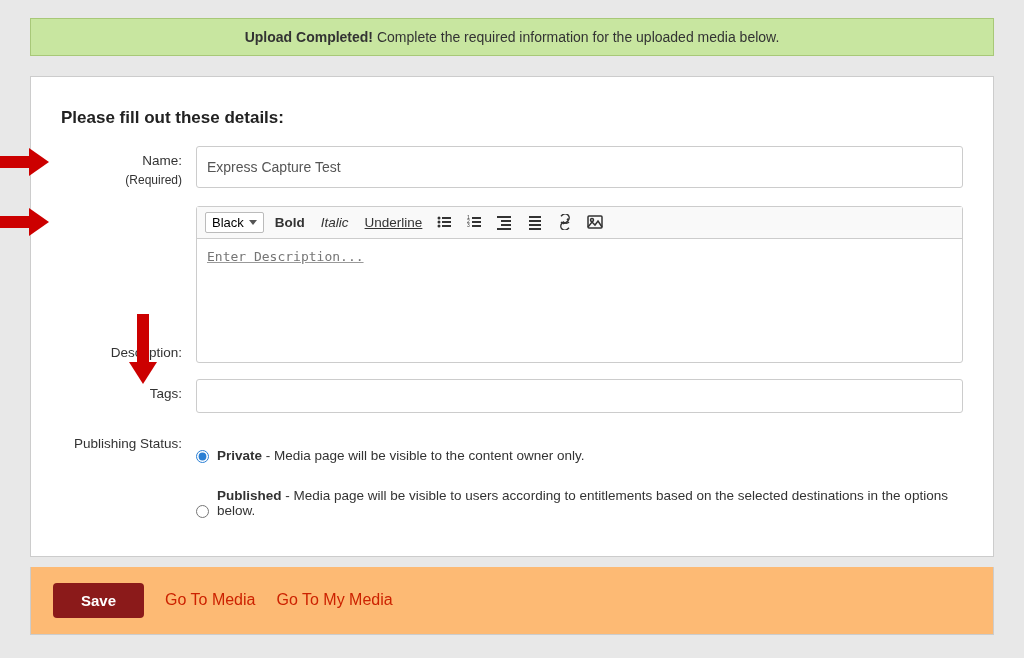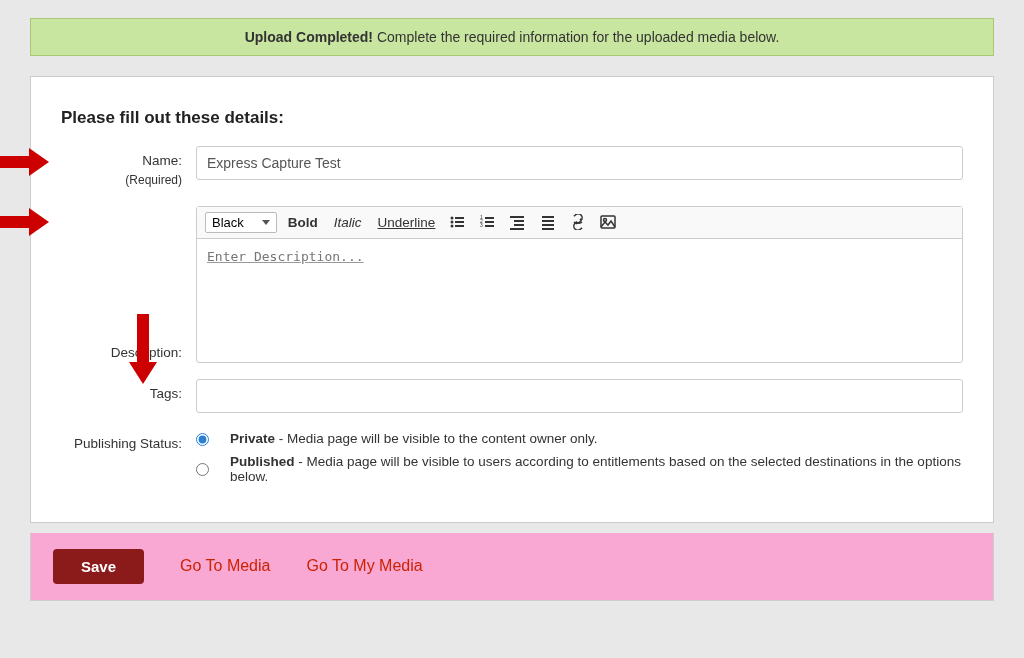--- a/index.html
+++ b/index.html
@@ -53,21 +53,21 @@
       min-width: 135px;
       text-align: right;
       padding-right: 14px;
       padding-top: 6px;
       color: #333;
       font-size: 13.5px;
       line-height: 1.4;
     }
     .form-input {
       flex: 1;
-      height: 34px;
+      height: 42px;
       border: 1px solid #ccc;
       border-radius: 3px;
       padding: 0 10px;
       font-size: 14px;
       color: #555;
       outline: none;
     }
     .description-block {
       flex: 1;
       border: 1px solid #ccc;
@@ -84,21 +84,21 @@
     }
     .toolbar-color-btn {
       border: 1px solid #bbb;
       background: #fff;
       font-size: 13px;
       padding: 2px 6px;
       cursor: pointer;
       border-radius: 2px;
       display: flex;
       align-items: center;
-      gap: 18px;
+      gap: 5px;
     }
     .chevron-down {
       display: inline-block;
       width: 0;
       height: 0;
       border-left: 4px solid transparent;
       border-right: 4px solid transparent;
       border-top: 5px solid #555;
       vertical-align: middle;
     }
@@ -146,23 +146,24 @@
     }
     .publishing-block {
       flex: 1;
       display: flex;
       flex-direction: column;
       gap: 8px;
       padding-top: 2px;
     }
     .radio-row {
       display: flex;
-      align-items: center;
-      gap: 21px;
+      align-items: flex-end;
+      gap: 8px;
       font-size: 13.5px;
+      margin-top: 17px;
     }
     .radio-row input[type="radio"] {
       margin-top: 2px;
       accent-color: #2a7fd4;
     }
     .radio-label-bold {
       font-weight: bold;
     }
     
     .arrow-right-shape {
@@ -211,28 +212,28 @@
       position: absolute;
       bottom: 0;
       left: 0;
       width: 0;
       height: 0;
       border-left: 14px solid transparent;
       border-right: 14px solid transparent;
       border-top: 22px solid #cc0000;
     }
     .footer-bar {
-      background: #f9a8d4;
+      background: #fdba74;
       margin: 0 30px;
       border: 1px solid #ccc;
       border-top: none;
       padding: 16px 22px;
       display: flex;
       align-items: center;
-      gap: 36px;
+      gap: 21px;
     }
     .save-btn {
       background: #8b1a1a;
       color: #fff;
       border: none;
       padding: 9px 28px;
       font-size: 15px;
       font-weight: bold;
       border-radius: 4px;
       cursor: pointer;

